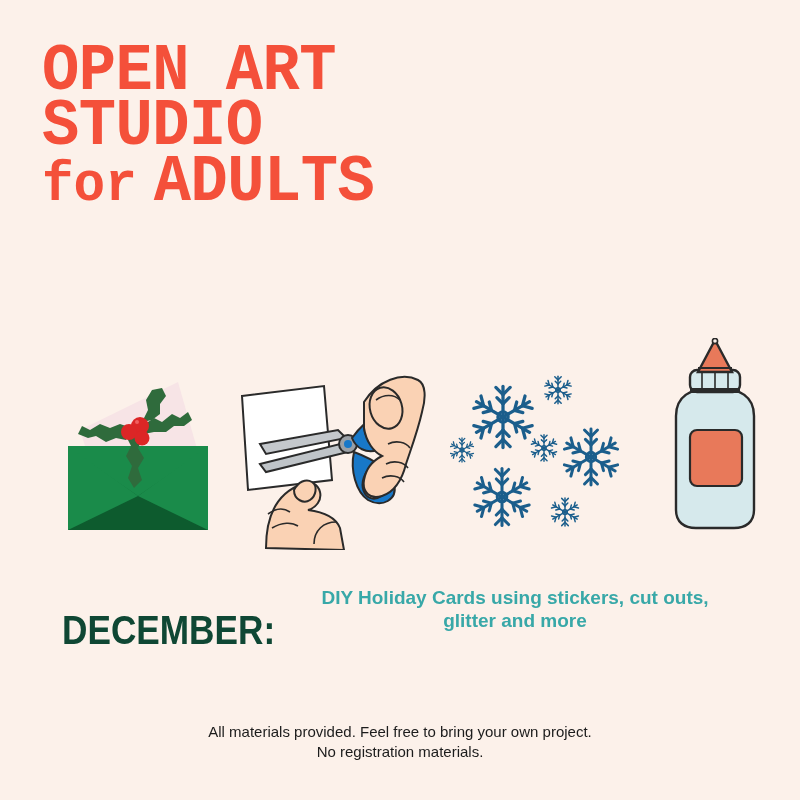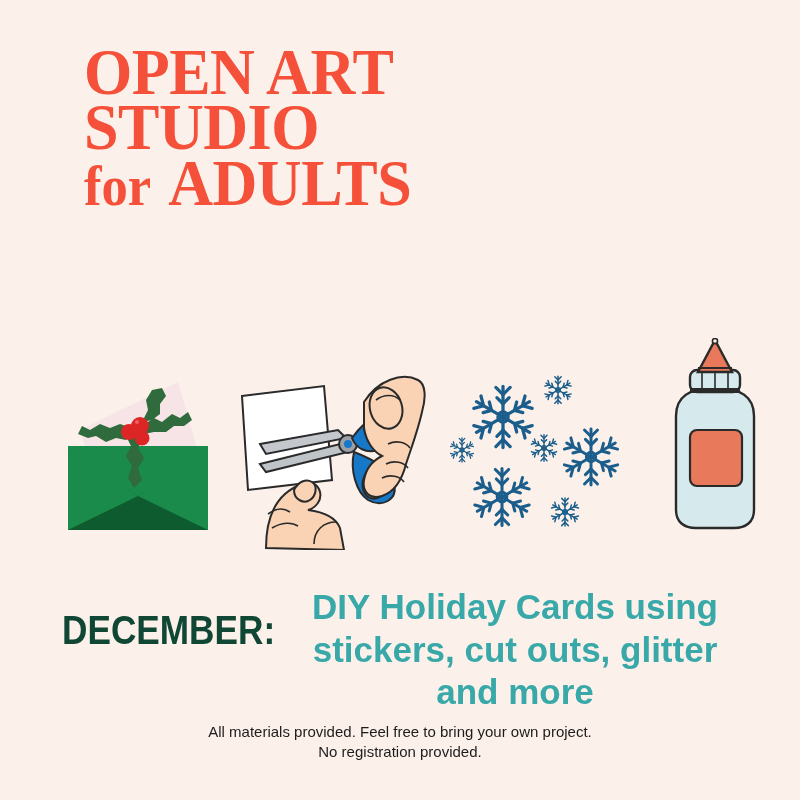--- a/index.html
+++ b/index.html
@@ -16,25 +16,24 @@
     font-family: "Liberation Sans", sans-serif;
   }
 
   
   .headline {
     position: absolute;
     left: 42px;
     top: 44px;
     width: 420px;
     color: #F4503A;
-    font-family: Liberation Serif, serif;
+    font-family: Liberation Mono, monospace;
     font-weight: bold;
     line-height: 0.84;
     letter-spacing: -0.5px;
-    margin-left: 42px;
   }
   .hl-line {
     display: block;
     font-size: 66px;
     transform: scaleX(0.94);
     transform-origin: left center;
     white-space: nowrap;
   }
   .hl-line.mixed .for-word {
     font-size: 56px;
@@ -90,21 +89,21 @@
     transform-origin: left center;
     white-space: nowrap;
   }
   .desc {
     position: absolute;
     left: 300px;
     top: 586px;
     width: 430px;
     font-family: "Liberation Sans", sans-serif;
     font-weight: bold;
-    font-size: 35px;
+    font-size: 19px;
     line-height: 1.22;
     color: #38A8A8;
     text-align: center;
   }
 
   
   .footer {
     position: absolute;
     left: 40px;
     top: 722px;
@@ -269,16 +268,16 @@
       <rect x="30" y="92" width="52" height="56" rx="7" fill="#E8795A" stroke="#2A2A2A" stroke-width="2.2"></rect>
     </svg>
 
   </div>
 
   <div class="december-label">DECEMBER:</div>
   <div class="desc">DIY Holiday Cards using stickers, cut outs, glitter and more</div>
 
   <div class="footer">
     <span>All materials provided. Feel free to bring your own project.</span>
-    <span>No registration provided.</span>
+    <span>No registration materials.</span>
   </div>
 
 </div>
 
 </body></html>

